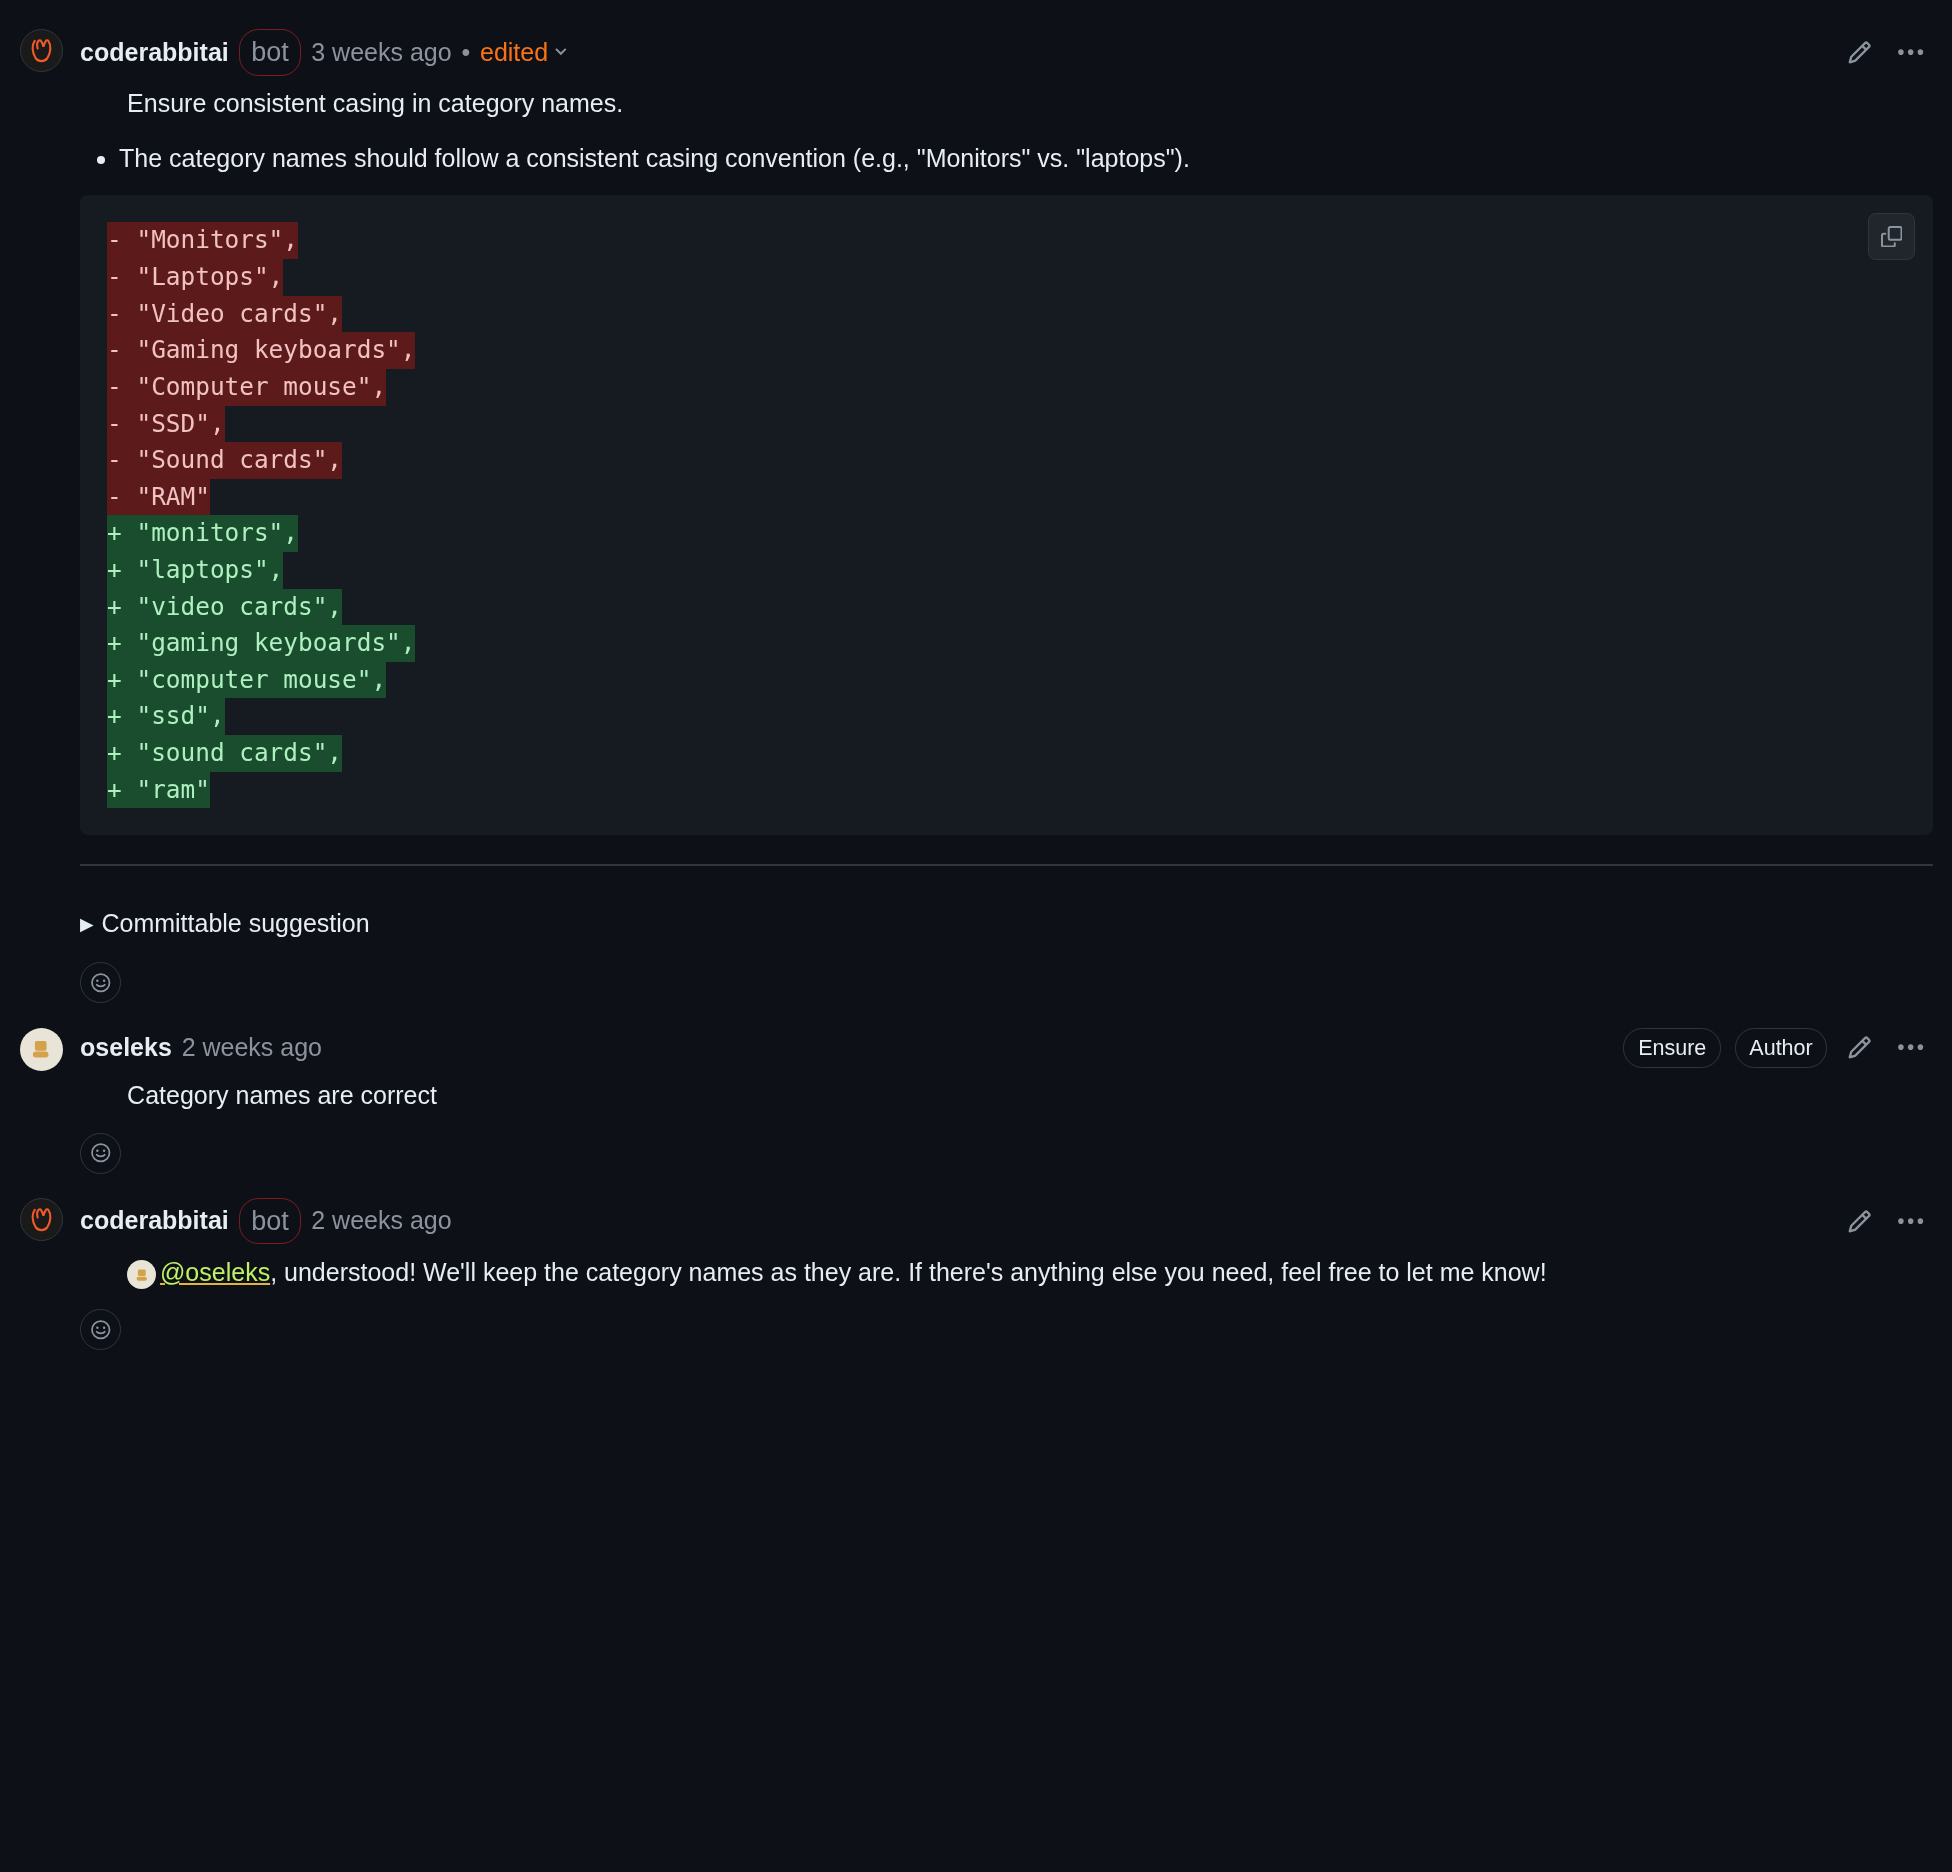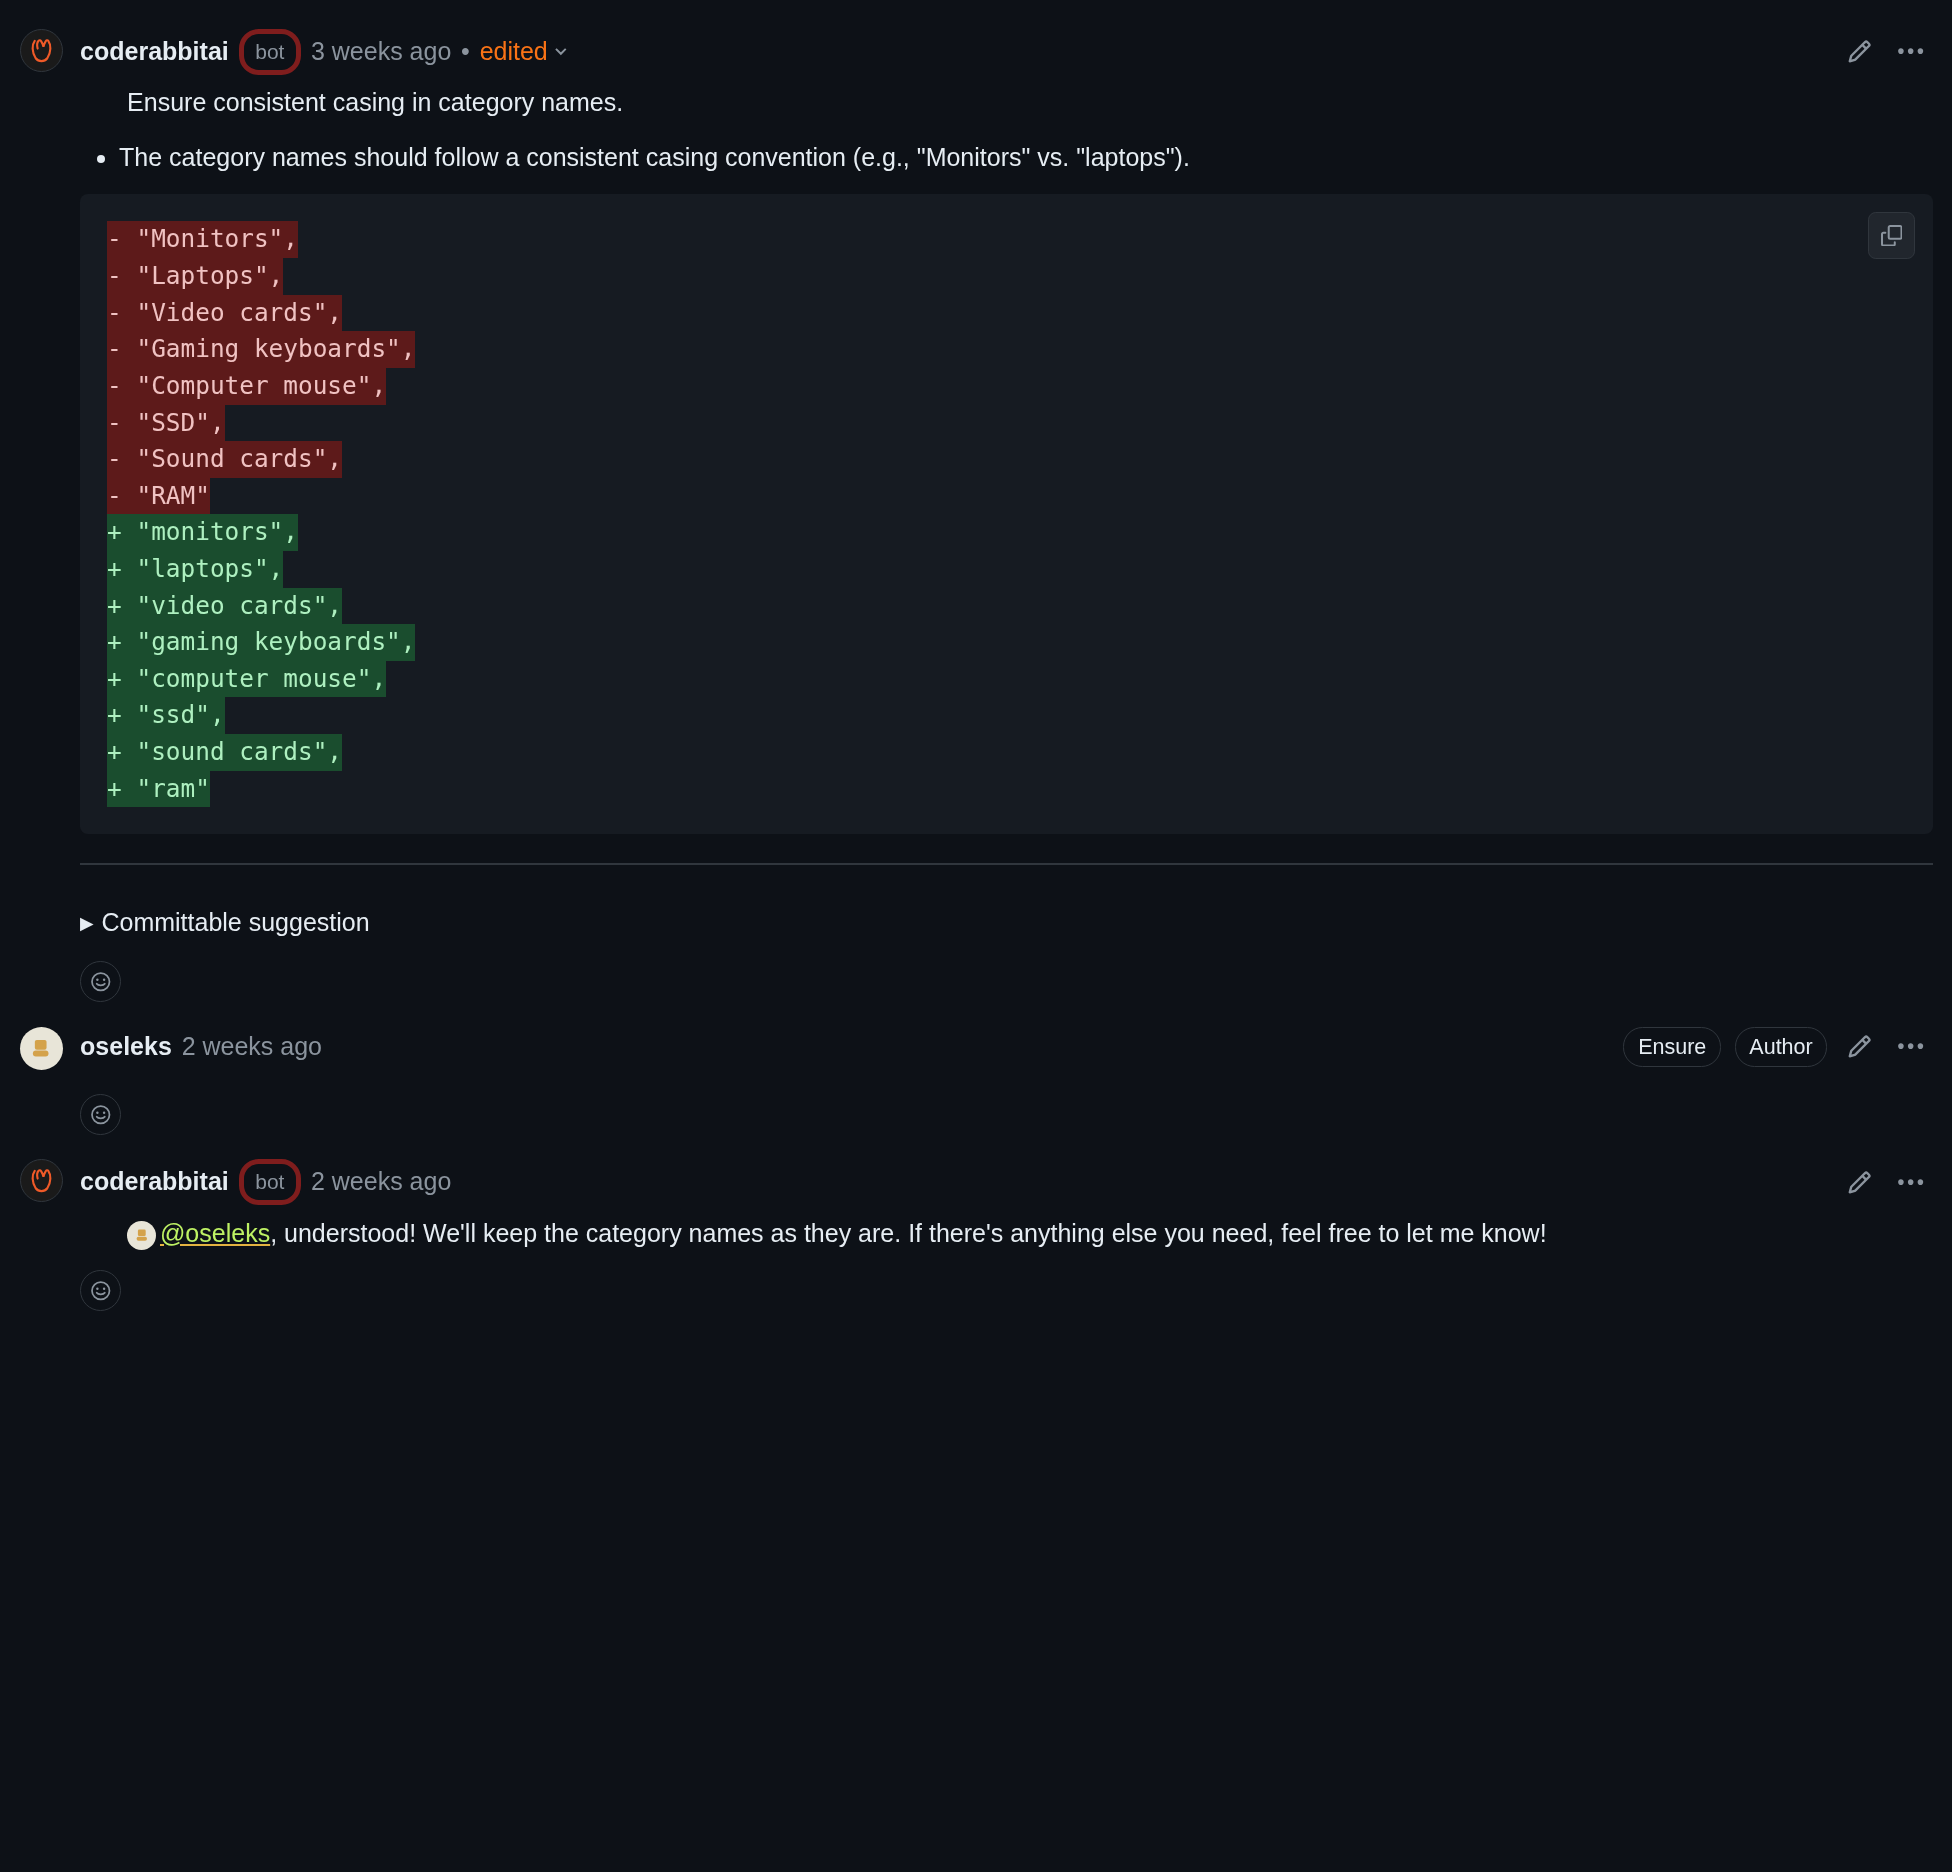--- a/index.html
+++ b/index.html
@@ -39,24 +39,24 @@
     display: flex;
     align-items: center;
     gap: 2px;
     flex-wrap: wrap;
     margin-bottom: 9.8px;
   }
   .header-left { display: flex; align-items: center; gap: 9.8px; flex-wrap: wrap; }
   .header-right { margin-left: auto; display: flex; align-items: center; gap: 13.7px; }
   .author-name { font-weight: 600; color: #e6edf3; }
   .bot-badge {
-    border: 5px solid #7f1d1d;
+    border: 1px solid #7f1d1d;
     border-radius: 19.5px;
     padding: 2px 11.7px;
-    font-size: 21px;
+    font-size: 27px;
     color: #8b949e;
   }
   .role-badge {
     border: 1px solid #30363d;
     border-radius: 19.5px;
     padding: 2.9px 13.7px;
     font-size: 21.5px;
     color: #e6edf3;
   }
   .timestamp { color: #8b949e; }
@@ -231,20 +231,21 @@
         <span class="role-badge">Ensure</span>
         <span class="role-badge">Author</span>
         <button class="icon-btn">
           <svg width="25" height="25" viewBox="0 0 16 16">
               <path fill="#8b949e" d="M11.013 1.427a1.75 1.75 0 0 1 2.474 0l1.086 1.086a1.75 1.75 0 0 1 0 2.474l-8.61 8.61c-.21.21-.47.364-.756.445l-3.251.93a.75.75 0 0 1-.927-.928l.929-3.25c.081-.286.235-.547.445-.758l8.61-8.61Zm1.414 1.06a.25.25 0 0 0-.354 0L10.811 3.75l1.439 1.44 1.263-1.263a.25.25 0 0 0 0-.354l-1.086-1.086ZM11.189 6.25 9.75 4.81l-6.286 6.287a.25.25 0 0 0-.064.108l-.558 1.953 1.953-.558a.25.25 0 0 0 .108-.064l6.286-6.286Z"></path>
             </svg>
         </button>
         <button class="icon-btn kebab">•••</button>
       </div>
     </div>
+    <div class="comment-text">Category names are correct</div>
     <div style="height:17.6px"></div>
     <button class="react-btn">
       <svg width="21.5" height="21.5" viewBox="0 0 16 16">
           <circle cx="8" cy="8" r="6.5" fill="none" stroke="#8b949e" stroke-width="1.3"></circle>
           <circle cx="5.5" cy="6.5" r="0.9" fill="#8b949e"></circle>
           <circle cx="10.5" cy="6.5" r="0.9" fill="#8b949e"></circle>
           <path d="M5 9.5 C6 11 10 11 11 9.5" stroke="#8b949e" stroke-width="1.3" fill="none" stroke-linecap="round"></path>
         </svg>
     </button>
   </div>

